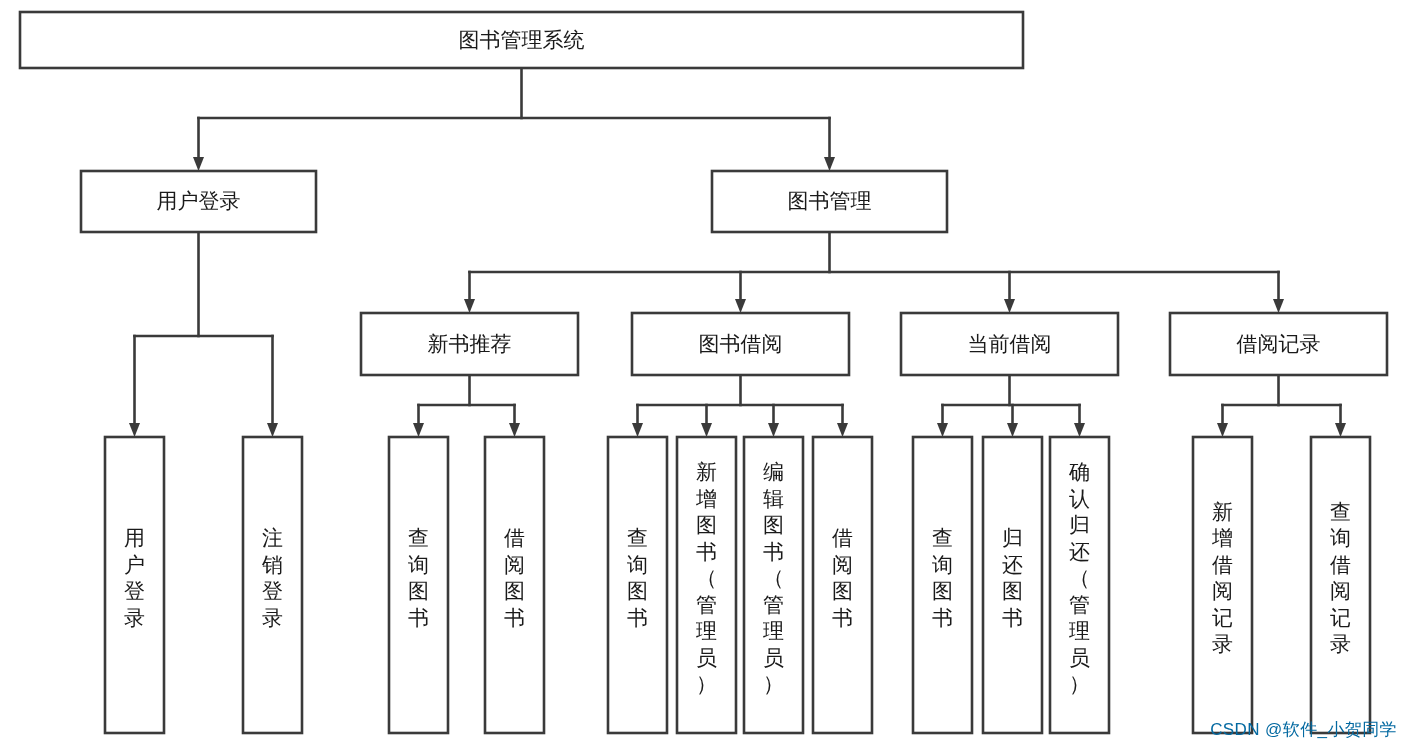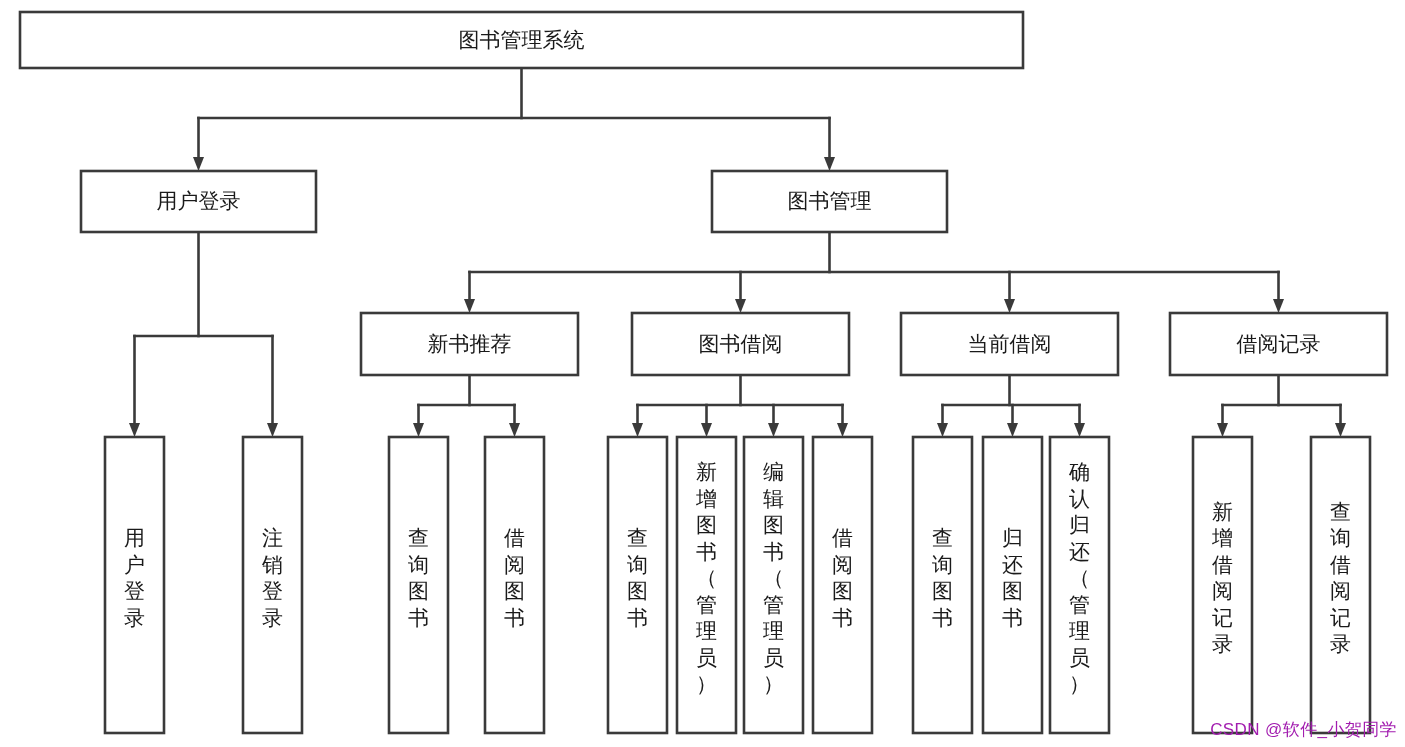--- a/index.html
+++ b/index.html
@@ -54,21 +54,21 @@
     fill: #1a1a1a;
     font-size: 21px;
     text-anchor: middle;
   }
   .watermark {
     position: absolute;
     right: 8px;
     bottom: 6px;
     font-family: "Liberation Sans", "DejaVu Sans", sans-serif;
     font-size: 17px;
-    color: #a21caf;
+    color: #0369a1;
     letter-spacing: 0.4px;
     white-space: nowrap;
     pointer-events: none;
   }
 </style>
 </head>
 <body>
 
 <div id="diagram-root">
   <svg id="tree-svg" viewBox="0 0 1405 747" xmlns="http://www.w3.org/2000/svg">

